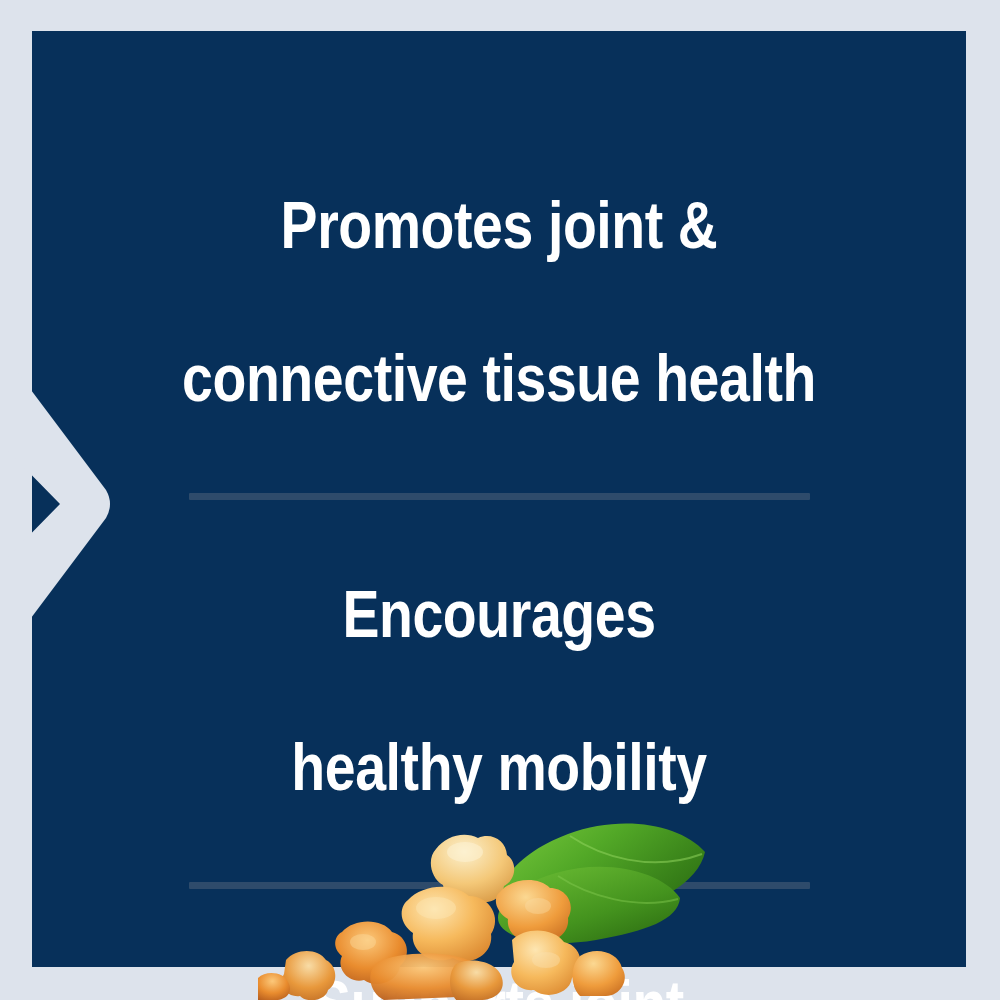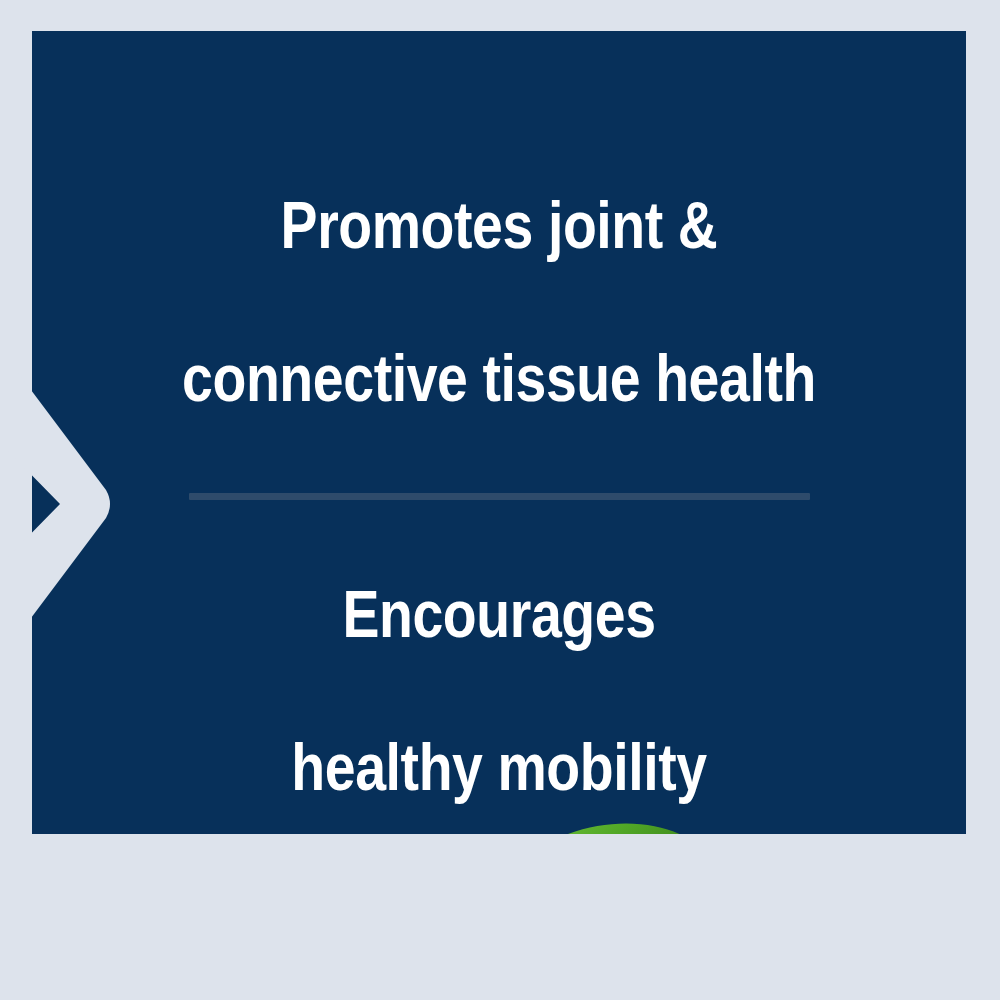--- a/index.html
+++ b/index.html
@@ -3,21 +3,21 @@
 <meta charset="utf-8">
 <title>Joint Health Benefits Panel</title>
 <style>
   html,body{margin:0;padding:0;}
   body{
     width:1000px;height:1000px;
     background:#dde3ec;
     font-family:"Liberation Sans","DejaVu Sans",sans-serif;
     overflow:hidden;
   }
-  #stage{position:relative;width:1000px;height:834px;overflow:hidden;background:#dde3ec;}
+  #stage{position:relative;width:1000px;height:1000px;overflow:hidden;background:#dde3ec;}
 
   
   .panel{
     position:absolute;
     left:32px;top:31px;
     width:934px;height:936px;
     background:#07305a;
     overflow:hidden;
   }
 

